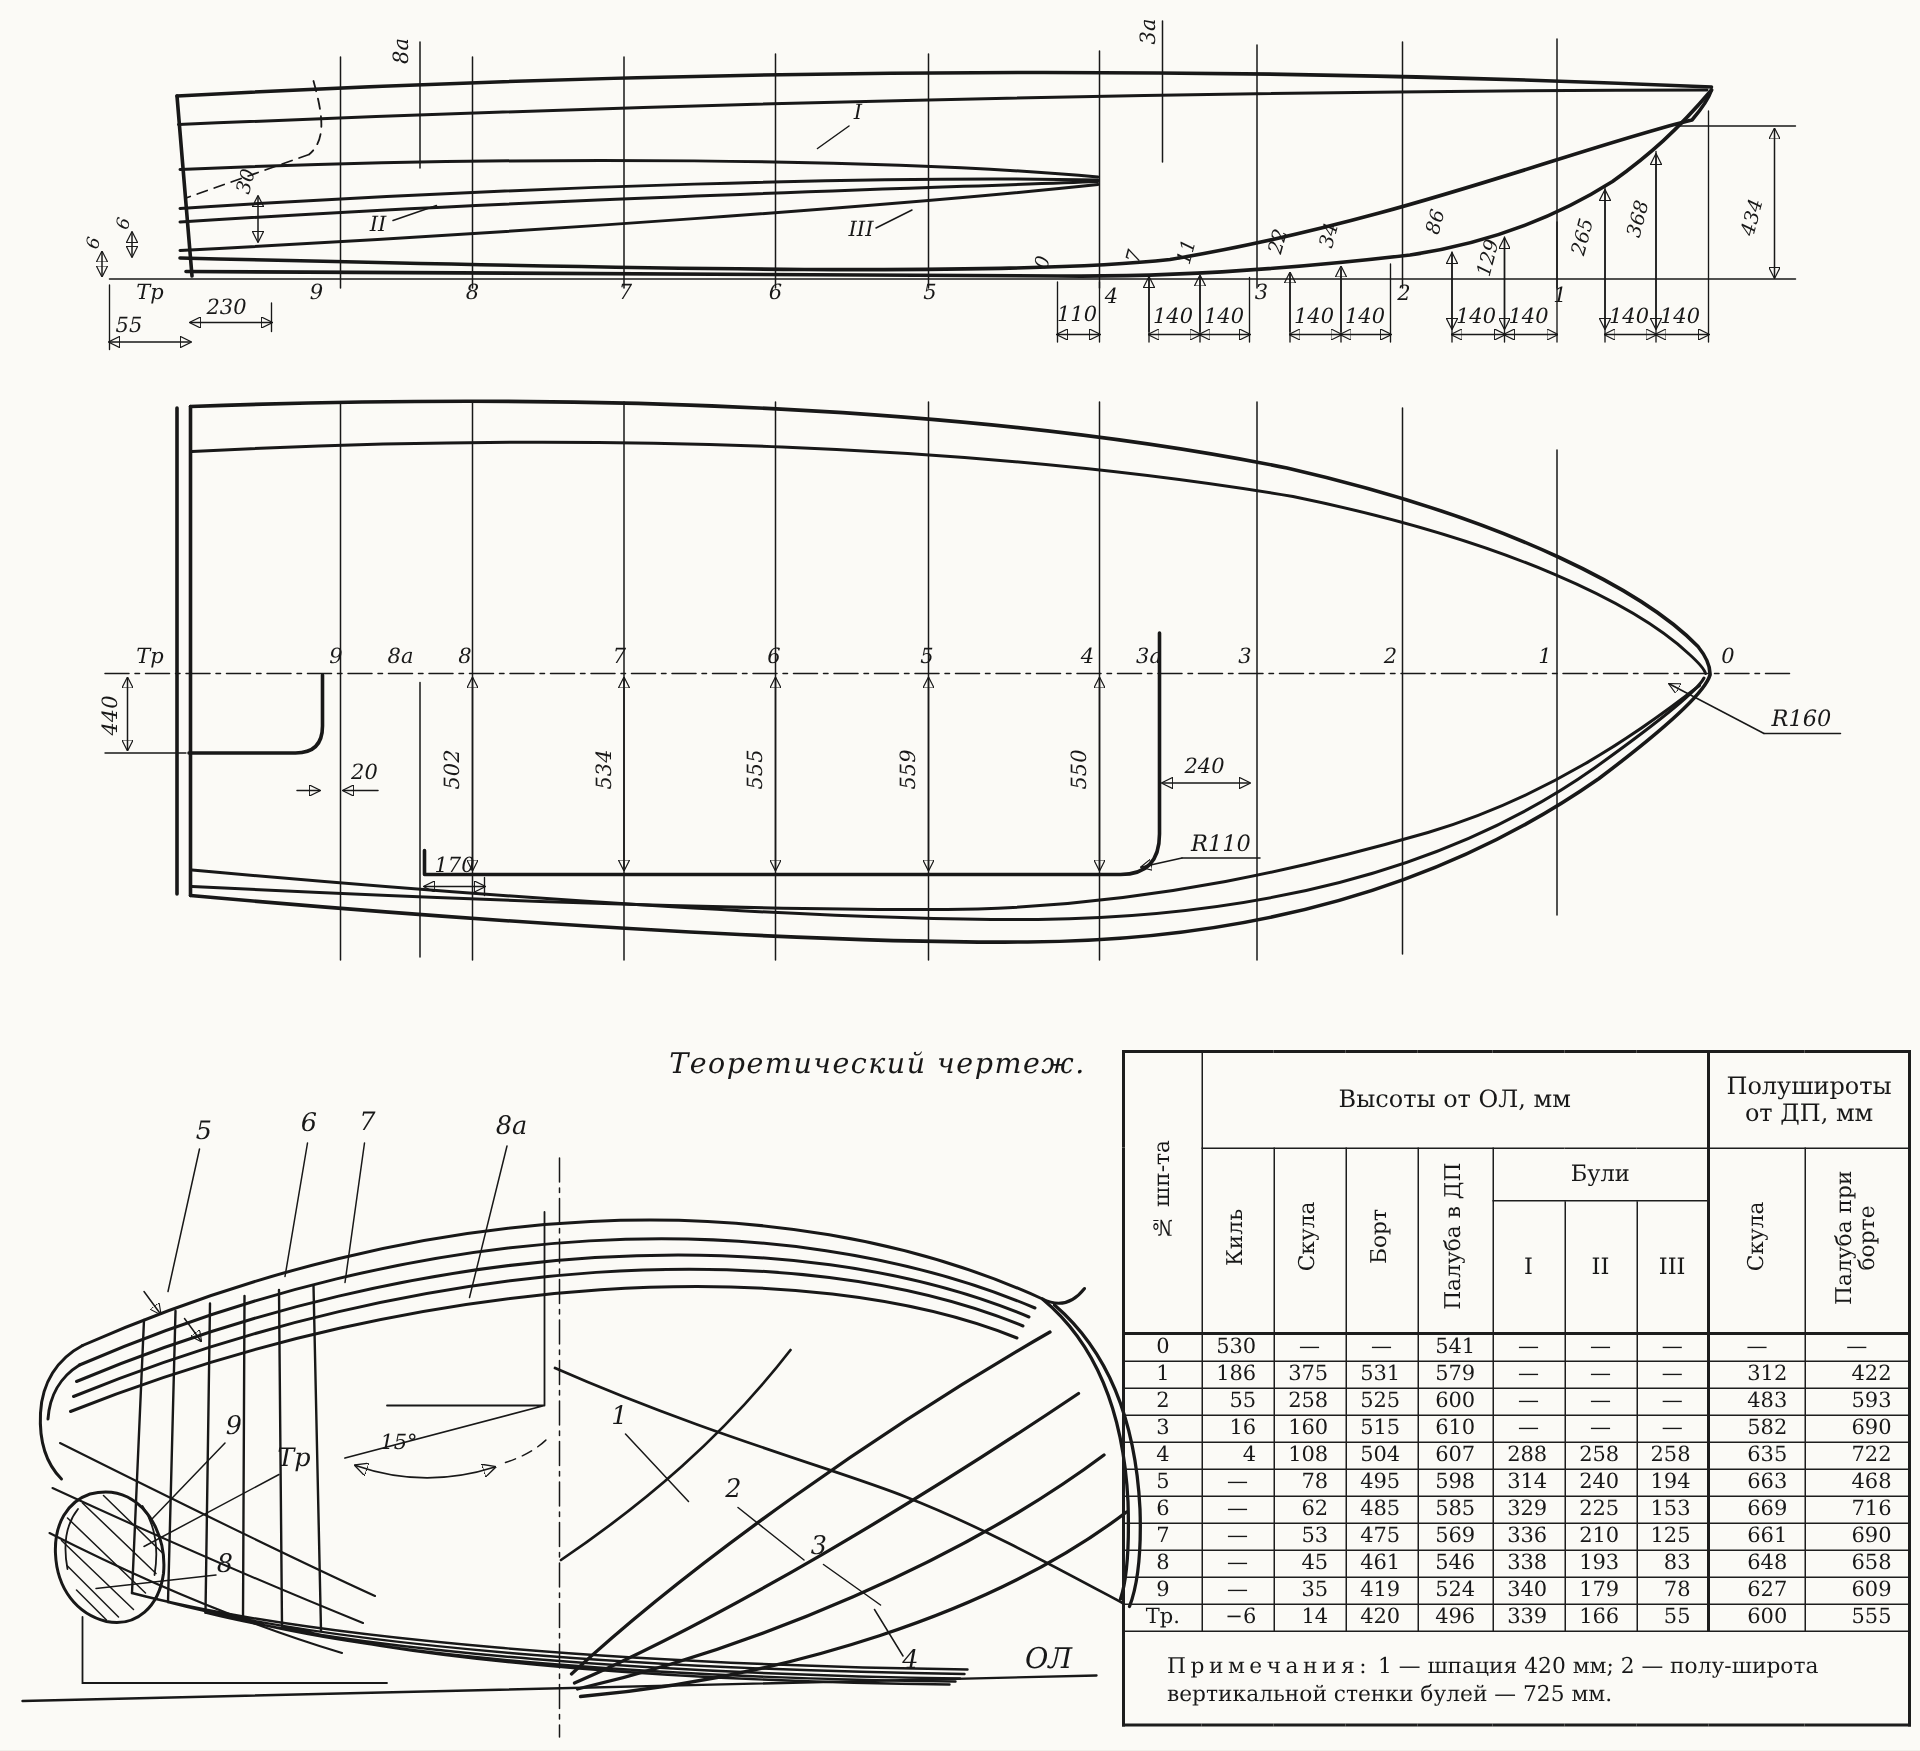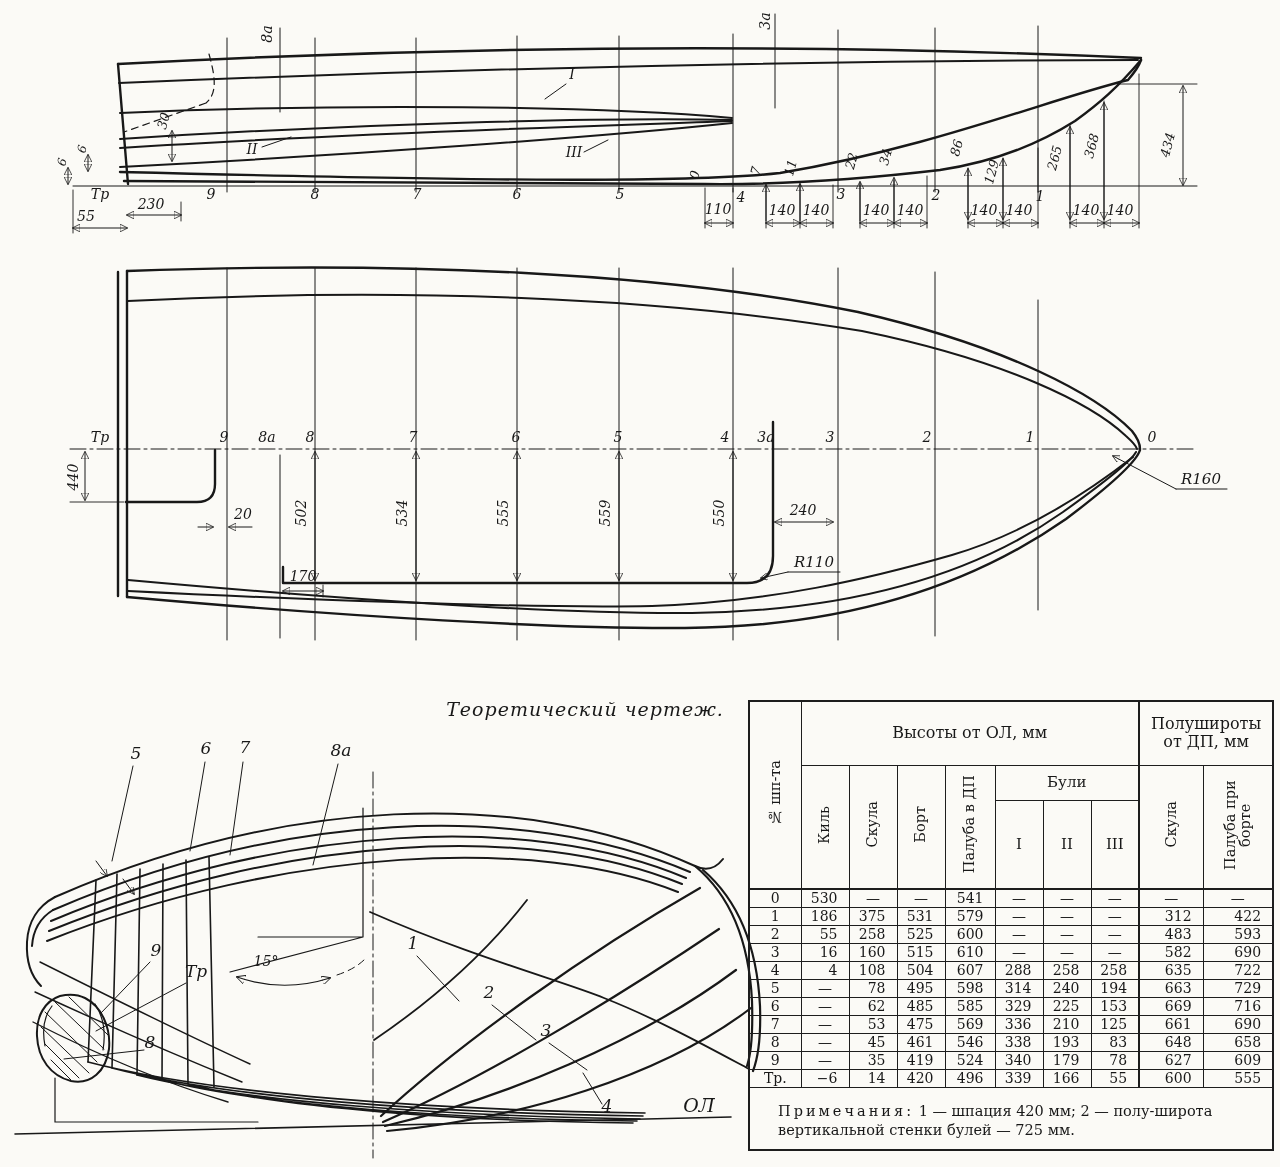--- a/index.html
+++ b/index.html
@@ -350,21 +350,21 @@
         <tr>
           <td class="num first">5</td>
           <td class="dash">—</td>
           <td class="num">78</td>
           <td class="num">495</td>
           <td class="num">598</td>
           <td class="num">314</td>
           <td class="num">240</td>
           <td class="num">194</td>
           <td class="num gsep">663</td>
-          <td class="num">729</td>
+          <td class="num">468</td>
         </tr>
         <tr>
           <td class="num first">6</td>
           <td class="dash">—</td>
           <td class="num">62</td>
           <td class="num">485</td>
           <td class="num">585</td>
           <td class="num">329</td>
           <td class="num">225</td>
           <td class="num">153</td>

